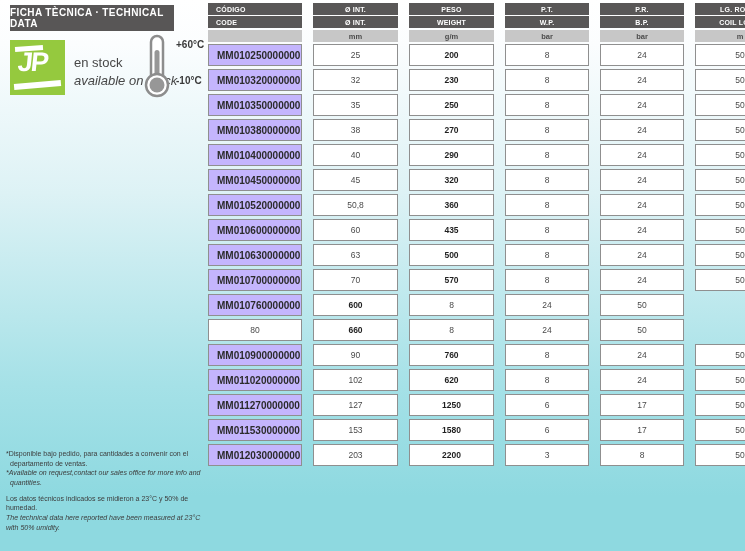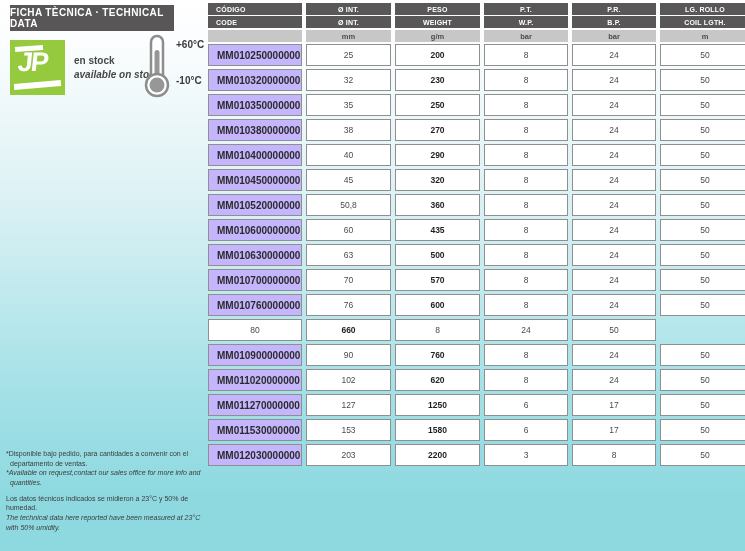--- a/index.html
+++ b/index.html
@@ -15,29 +15,29 @@
     background:#585656;color:#ffffff;display:flex;align-items:center;justify-content:center;
     font-size:10px;font-weight:bold;letter-spacing:.4px;
   }
   
   .jp-logo{position:absolute;left:10px;top:40px;width:55px;height:55px;background:#95c93e;}
   .jp-bar-top{position:absolute;top:6px;left:5px;width:28px;height:5px;background:#ffffff;transform:rotate(-4deg);}
   .jp-text{position:absolute;top:7px;left:8px;font-size:27px;font-weight:bold;color:#ffffff;
     letter-spacing:-2px;transform:skewX(-6deg);}
   .jp-bar-bottom{position:absolute;bottom:7px;left:4px;width:47px;height:6px;background:#ffffff;transform:rotate(-5deg);}
   
-  .stock-text{position:absolute;left:74px;top:54px;font-size:10px;color:#474747;line-height:1.35;font-weight:bold;}
+  .stock-text{position:absolute;left:74px;top:54px;font-size:13px;color:#474747;line-height:1.35;}
   .stock-text .en-line{font-style:italic;}
   
   .thermo{position:absolute;left:142px;top:34px;}
   .temp-max{position:absolute;left:176px;top:39px;font-size:10px;font-weight:bold;color:#3a3a3a;}
   .temp-min{position:absolute;left:176px;top:75px;font-size:10px;font-weight:bold;color:#3a3a3a;}
   
   .table-wrap{position:absolute;left:208px;top:3px;width:534px;}
-  .row{display:grid;grid-template-columns:94px 85px 85px 84px 84px 90px;column-gap:4px;}
+  .row{display:grid;grid-template-columns:94px 85px 85px 84px 84px 90px;column-gap:11px;}
   .cell{display:flex;align-items:center;justify-content:center;box-sizing:border-box;overflow:hidden;}
   .hrow{height:12px;margin-bottom:1px;}
   .hrow2{margin-bottom:2px;}
   .hcell{background:#595757;color:#ffffff;font-size:7px;font-weight:bold;letter-spacing:.2px;}
   .hcell.left{justify-content:flex-start;padding-left:8px;}
   .urow{height:12px;margin-bottom:2px;}
   .ucell{background:#c7c7c7;color:#4c4c4c;font-size:7.5px;font-weight:bold;}
   .drow{height:22px;margin-bottom:3px;}
   .dcell{background:#ffffff;border:1px solid #8f8f8f;font-size:8.5px;color:#4a4a4a;}
   .code{background:#c4b5fd;border:1px solid #8f8f8f;font-weight:bold;color:#2b2b2b;
@@ -176,21 +176,20 @@
       <div class="row drow">
         <div class="cell code">MM010700000000</div>
         <div class="cell dcell">70</div>
         <div class="cell dcell peso">570</div>
         <div class="cell dcell">8</div>
         <div class="cell dcell">24</div>
         <div class="cell dcell">50</div>
       </div>
       <div class="row drow">
         <div class="cell code">MM010760000000</div>
-        <div class="cell dcell">76</div>
         <div class="cell dcell peso">600</div>
         <div class="cell dcell">8</div>
         <div class="cell dcell">24</div>
         <div class="cell dcell">50</div>
       </div>
       <div class="row drow">
         <div class="cell dcell">80</div>
         <div class="cell dcell peso">660</div>
         <div class="cell dcell">8</div>
         <div class="cell dcell">24</div>

